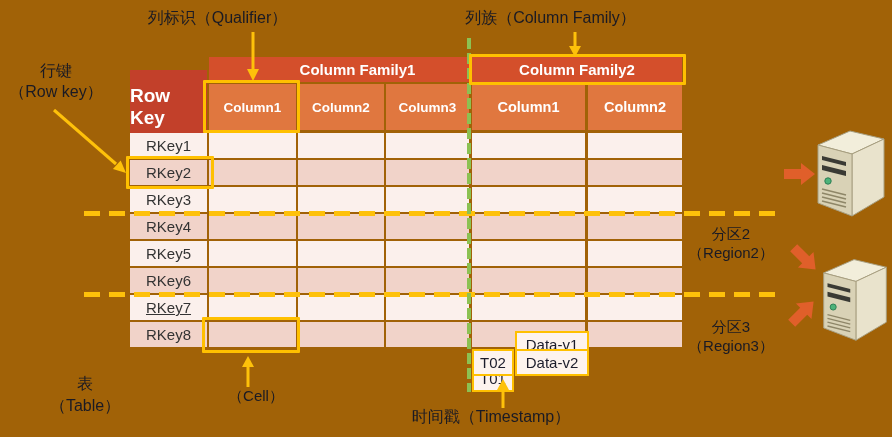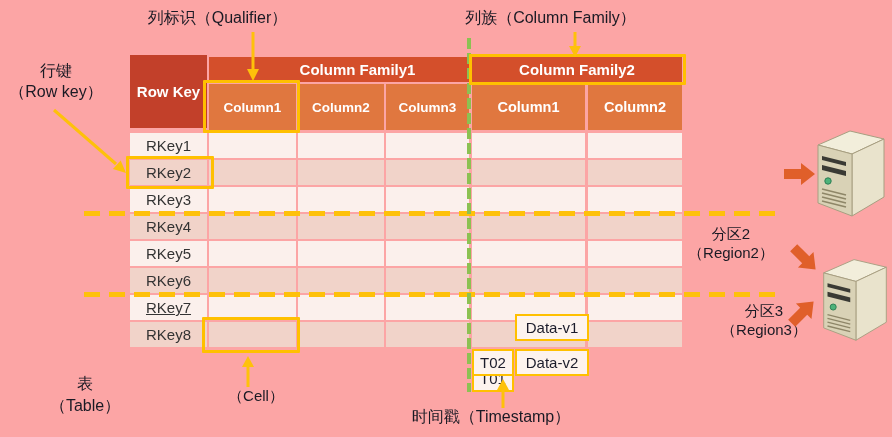--- a/index.html
+++ b/index.html
@@ -1,21 +1,21 @@
 <!DOCTYPE html>
 <html><head>
 <meta charset="utf-8">
 <style>
   html,body{margin:0;padding:0;background:#fff;}
-  #canvas{position:relative;width:892px;height:437px;background:#fca5a5;overflow:hidden;
+  #canvas{position:relative;width:892px;height:437px;background:#a16207;overflow:hidden;
           font-family:"Liberation Sans","DejaVu Sans",sans-serif;color:#1a1a24;}
   
   .hdr{position:absolute;display:flex;align-items:center;justify-content:center;
        color:#fff;font-weight:bold;box-sizing:border-box;z-index:1;}
-  #rowkey-header{left:130px;top:55px;width:77px;height:73px;background:#c2402a;font-size:15px;}
+  #rowkey-header{left:130px;top:70px;width:77px;height:73px;background:#c2402a;font-size:19px;}
   .family-header{top:57px;height:25px;background:#d44f2b;font-size:15px;}
   #family1-header{left:209px;width:297px;}
   #family2-header{left:472px;width:210px;}
   .sub-header{top:84px;height:46px;background:#e0773f;font-size:13.5px;}
   .sub-wide{font-size:14.5px;}
   .row-label{position:absolute;left:130px;width:77px;height:25px;display:flex;align-items:center;
              justify-content:center;font-size:15px;color:#333;z-index:1;}
   .row-cell{position:absolute;height:25px;z-index:1;}
   .light{background:#fbf0ec;}
   .dark{background:#f1d3c9;}
@@ -119,21 +119,21 @@
   <div class="dash-h" style="top:292px;"></div>
 
   <div id="green-divider"></div>
 
   <div class="gold-box" style="left:203px;top:80px;width:97px;height:53px;"></div>
   <div class="gold-box" style="left:469px;top:54px;width:217px;height:31px;"></div>
   <div class="gold-box" style="left:126px;top:156px;width:88px;height:33px;"></div>
   <div class="gold-box" style="left:202px;top:317px;width:98px;height:36px;"></div>
 
   <div class="ts-cell" style="left:472px;top:321px;width:42px;margin-top:44px;">T01</div>
-  <div class="ts-cell" style="left:515px;top:314px;width:74px;text-align:right;">Data-v1</div>
+  <div class="ts-cell" style="left:515px;top:331px;width:74px;text-align:right;">Data-v1</div>
   <div class="ts-cell" style="left:472px;top:349px;width:42px;">T02</div>
   <div class="ts-cell" style="left:515px;top:349px;width:74px;">Data-v2</div>
 
   <svg class="arrow-svg" style="left:245px;top:32px;" width="16" height="50">
     <line x1="8" y1="0" x2="8" y2="38" stroke="#fec10a" stroke-width="3"></line>
     <polygon points="2,37 14,37 8,49" fill="#fec10a"></polygon>
   </svg>
   <svg class="arrow-svg" style="left:567px;top:32px;" width="16" height="26">
     <line x1="8" y1="0" x2="8" y2="15" stroke="#fec10a" stroke-width="3"></line>
     <polygon points="2,14 14,14 8,25" fill="#fec10a"></polygon>
@@ -148,21 +148,21 @@
   </svg>
   <svg class="arrow-svg" style="left:495px;top:379px;" width="16" height="30">
     <polygon points="8,0 2,11 14,11" fill="#fec10a"></polygon>
     <line x1="8" y1="9" x2="8" y2="29" stroke="#fec10a" stroke-width="3"></line>
   </svg>
 
   <div class="region-label" style="top:224px;">
     <span style="display:block;">分区2</span>
     <span style="display:block;">（Region2）</span>
   </div>
-  <div class="region-label" style="top:301px;margin-left:33px;">
+  <div class="region-label" style="top:317px;">
     <span style="display:block;">分区3</span>
     <span style="display:block;">（Region3）</span>
   </div>
 
   <svg class="arrow-svg" style="left:784px;top:162px;" width="32" height="24" viewBox="0 0 32 24">
     <polygon points="0,7 17,7 17,1 31,12 17,23 17,17 0,17" fill="#e05f2a"></polygon>
   </svg>
   <svg class="arrow-svg" style="left:789px;top:247px;transform:rotate(45deg);" width="32" height="24" viewBox="0 0 32 24">
     <polygon points="0,7 17,7 17,1 31,12 17,23 17,17 0,17" fill="#e05f2a"></polygon>
   </svg>

